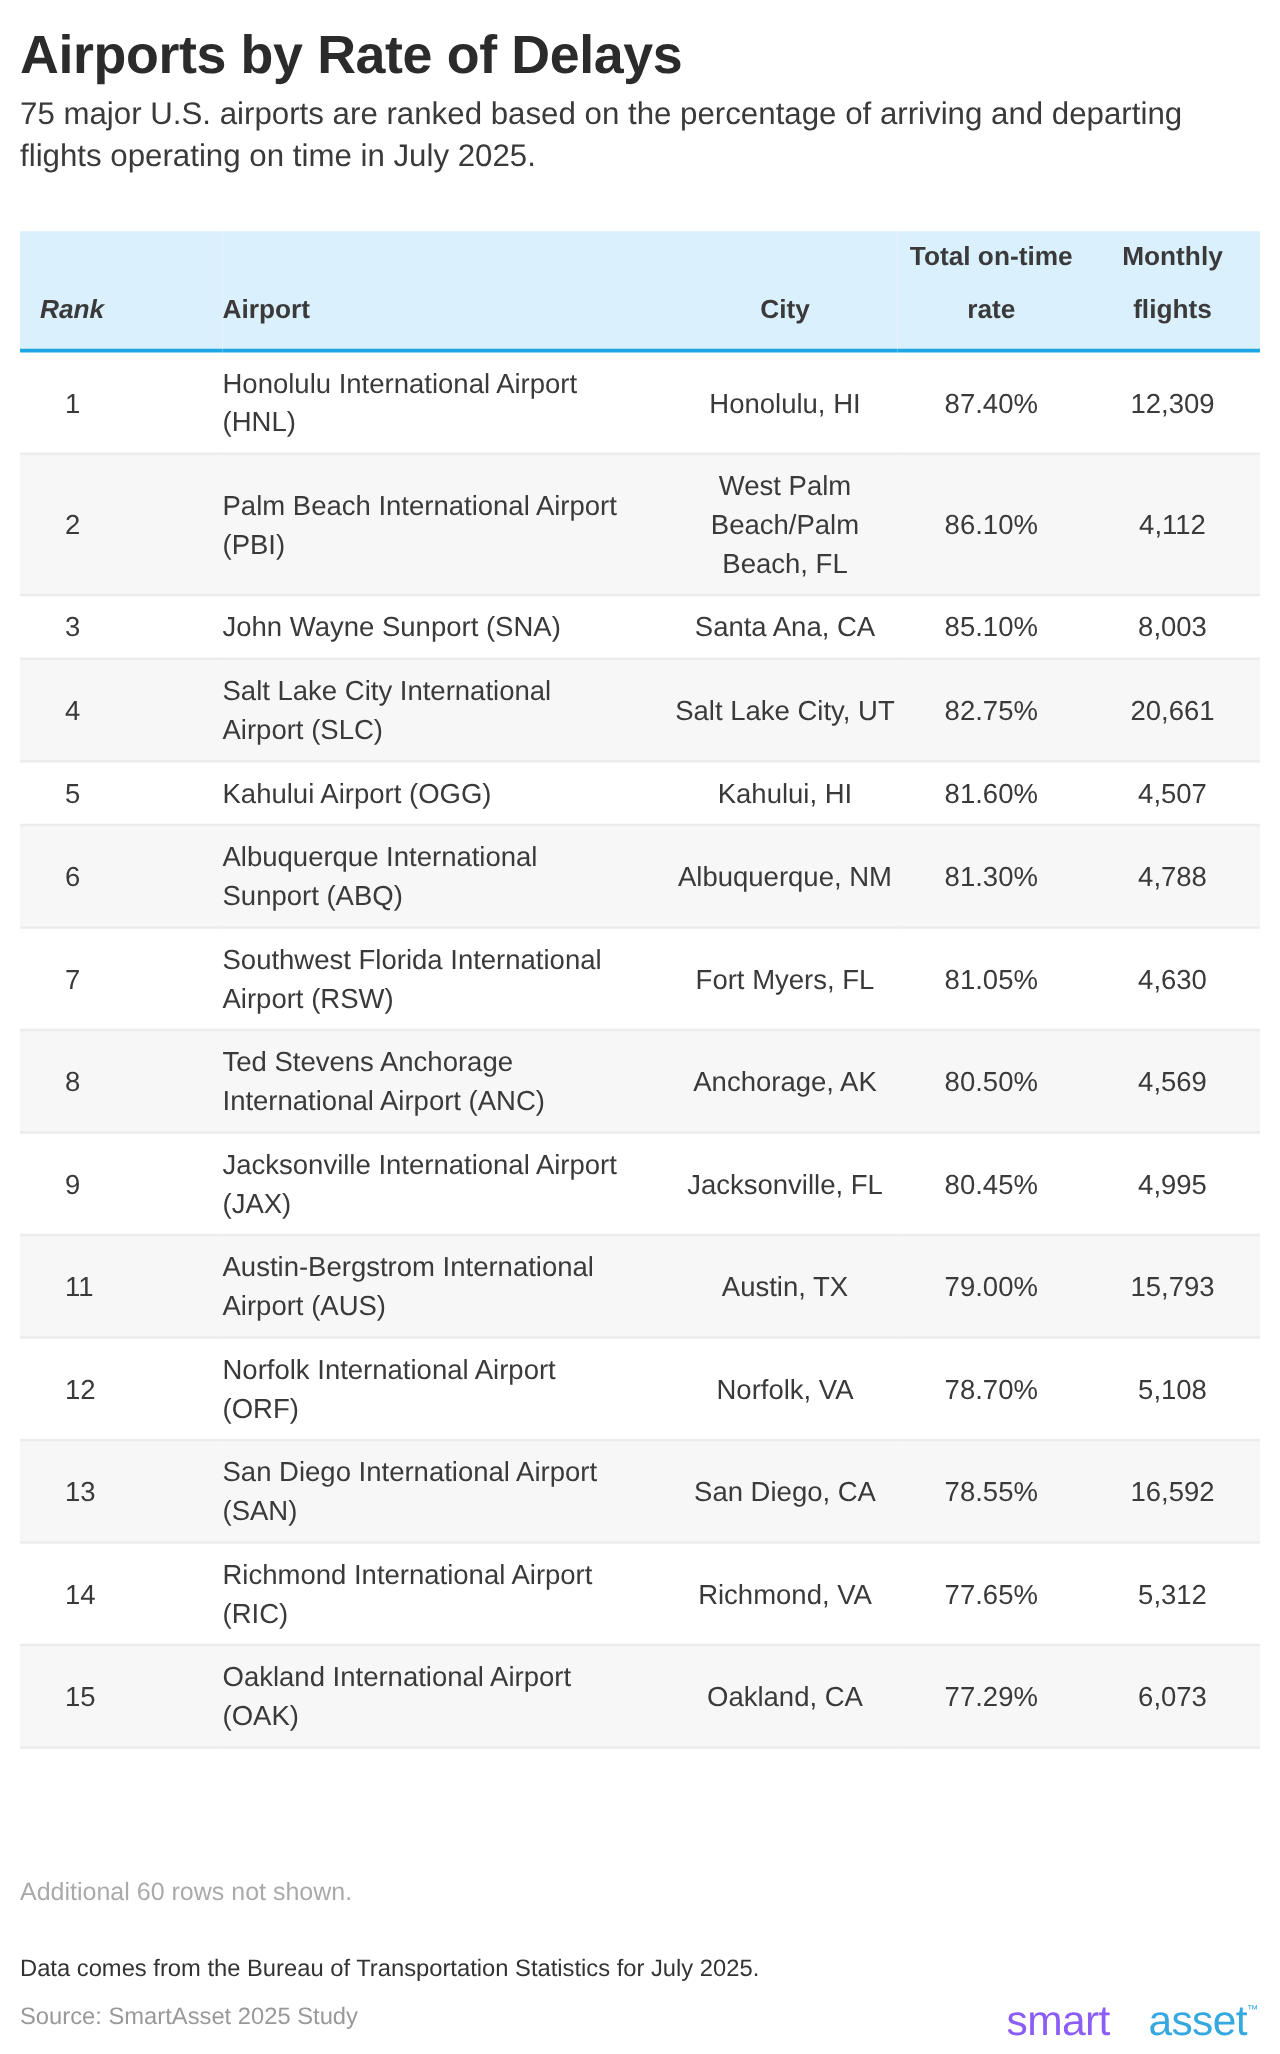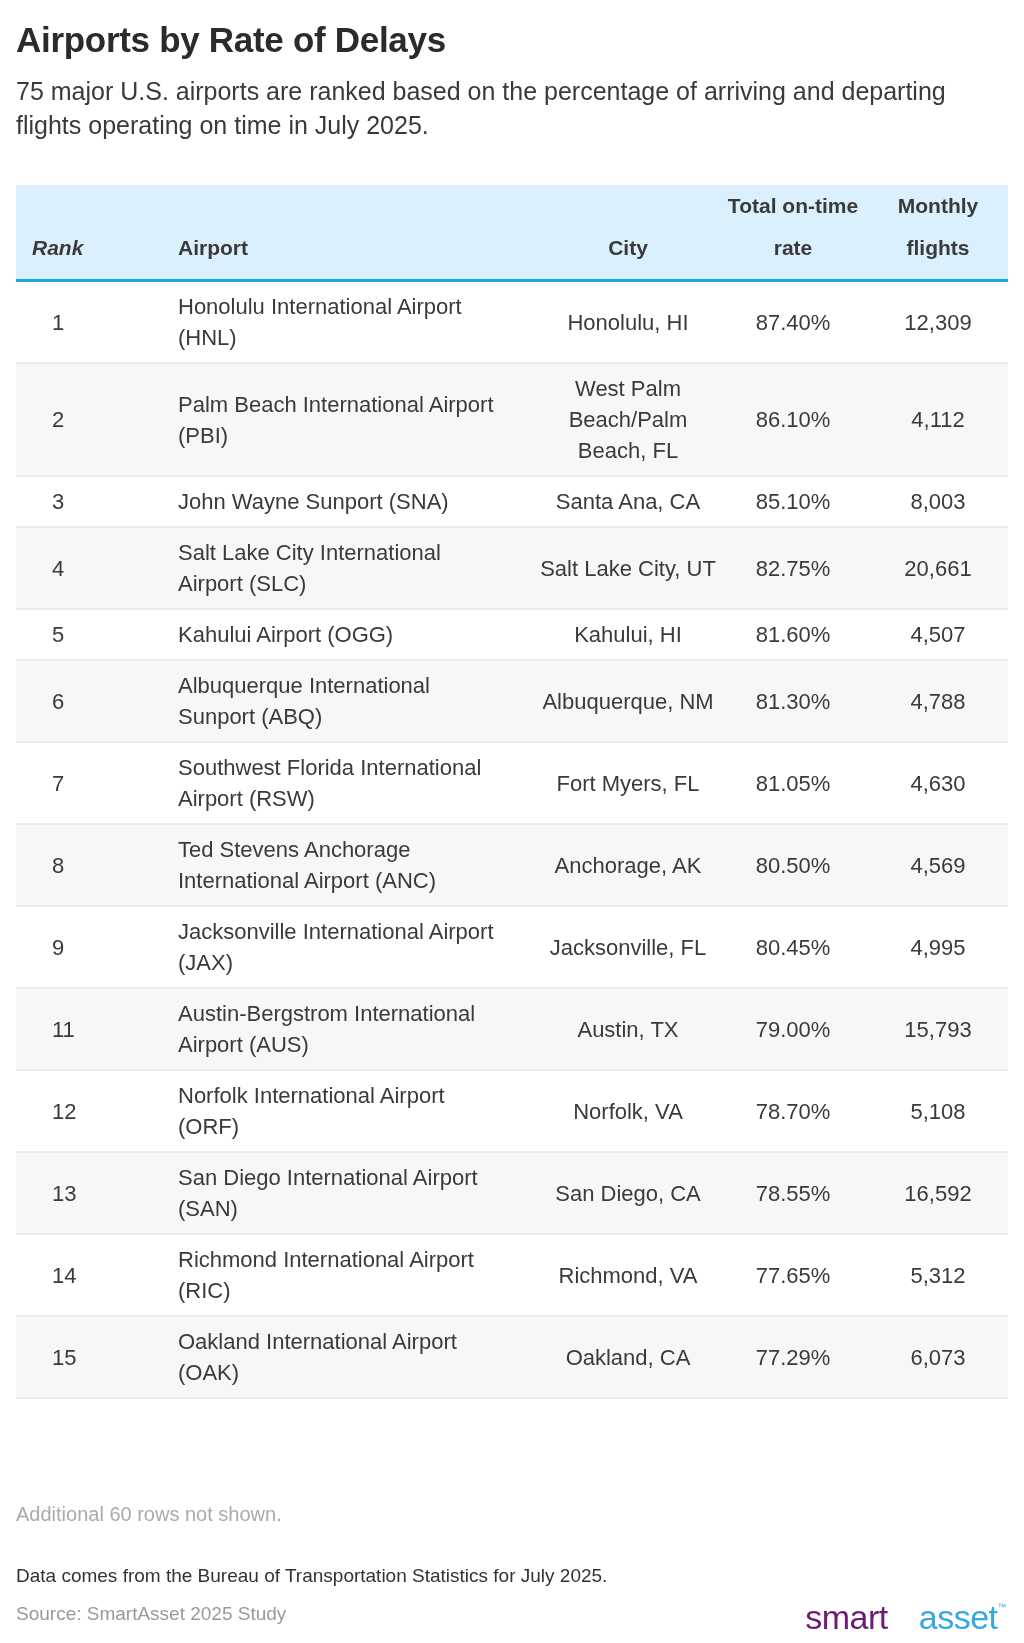--- a/index.html
+++ b/index.html
@@ -1,35 +1,35 @@
 <!DOCTYPE html>
 <html><head>
 <meta charset="utf-8">
 <style>
   html, body { margin: 0; padding: 0; background: #ffffff; }
   body { width: 1024px; height: 1643px; position: relative; font-family: "Liberation Sans", "DejaVu Sans", sans-serif; color: #333333; overflow: hidden; }
-  .title { position: absolute; left: 16px; top: 20px; font-size: 35px; font-weight: bold; color: #2b2b2b; letter-spacing: -0.3px; margin: 0; }
+  .title { position: absolute; left: 16px; top: 20px; font-size: 43px; font-weight: bold; color: #2b2b2b; letter-spacing: -0.3px; margin: 0; }
   .subtitle { position: absolute; left: 16px; top: 74px; width: 990px; font-size: 25px; line-height: 34px; color: #3a3a3a; margin: 0; }
   table { position: absolute; left: 16px; top: 185px; width: 992px; border-collapse: collapse; }
   thead tr { background: #dbf0fd; }
   thead th { font-weight: bold; font-size: 21px; color: #3a3a3a; line-height: 42px; height: 84px; vertical-align: bottom; padding: 0 0 10px 0; border-bottom: 3px solid #1ea5e3; }
   tbody td { font-size: 22px; line-height: 31px; color: #3a3a3a; vertical-align: middle; padding: 9px 0; border-bottom: 2px solid #ececec; }
   tbody tr:nth-child(even) { background: #f7f7f7; }
   .c-rank { width: 126px; padding-left: 16px !important; text-align: left; }
   th.c-rank { padding-left: 16px; font-style: italic; }
   .c-airport { width: 320px; text-align: left; padding-right: 10px; }
   .c-city { width: 180px; text-align: center; padding-left: 30px !important; }
   .c-rate { width: 150px; text-align: center; }
   .c-flights { text-align: center; }
   td.c-rank { padding-left: 36px !important; }
   .note { position: absolute; left: 16px; top: 1503px; font-size: 20px; color: #aaaaaa; }
   .datanote { position: absolute; left: 16px; top: 1565px; font-size: 19px; color: #333333; }
   .source { position: absolute; left: 16px; top: 1603px; font-size: 19px; color: #999999; }
   .logo { position: absolute; right: 18px; top: 1598px; font-size: 34px; letter-spacing: -0.5px; }
-  .logo .smart { color: #701a75; text-align: center; }
+  .logo .smart { color: #8b5cf6; text-align: center; }
   .logo .asset { color: #36a8e0; margin-left: 31px; }
   .logo .tm { font-size: 9px; color: #36a8e0; vertical-align: top; position: relative; top: 4px; }
 </style>
 </head>
 <body>
 
 <h1 class="title">Airports by Rate of Delays</h1>
 <p class="subtitle">75 major U.S. airports are ranked based on the percentage of arriving and departing flights operating on time in July 2025.</p>
 
 <table>

